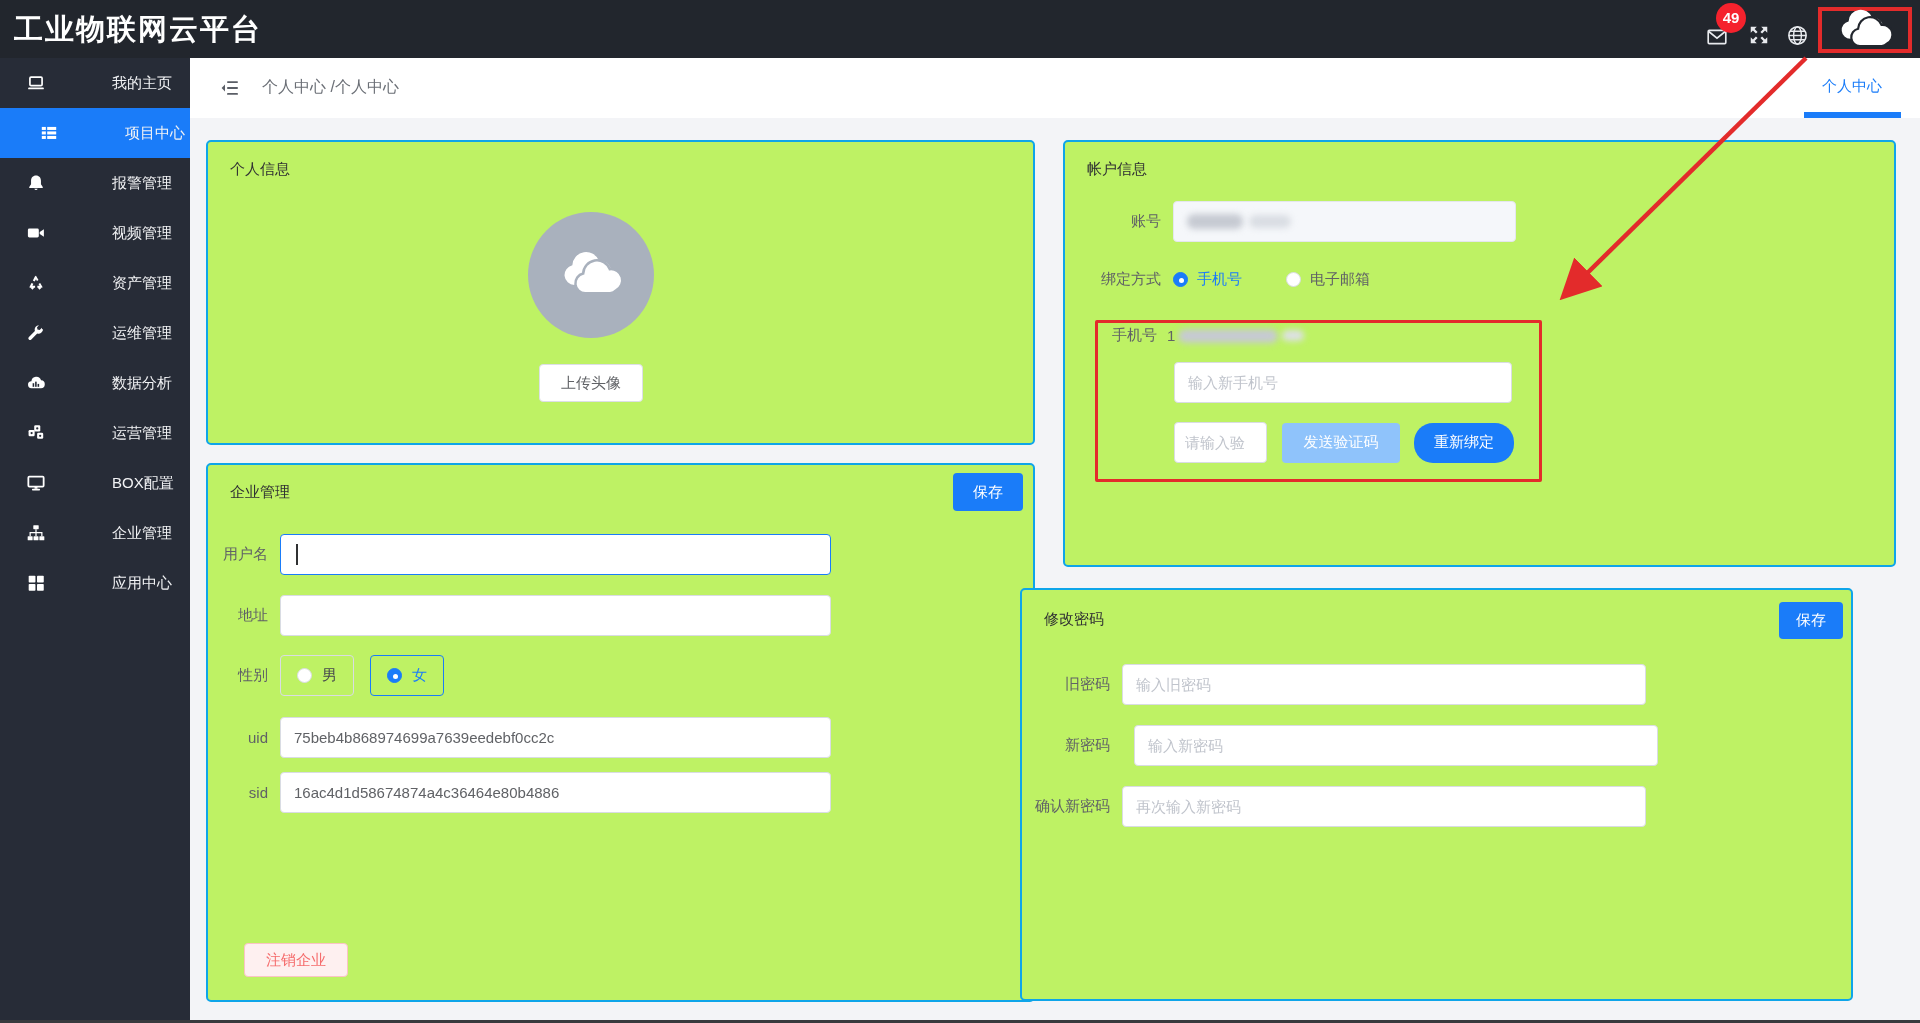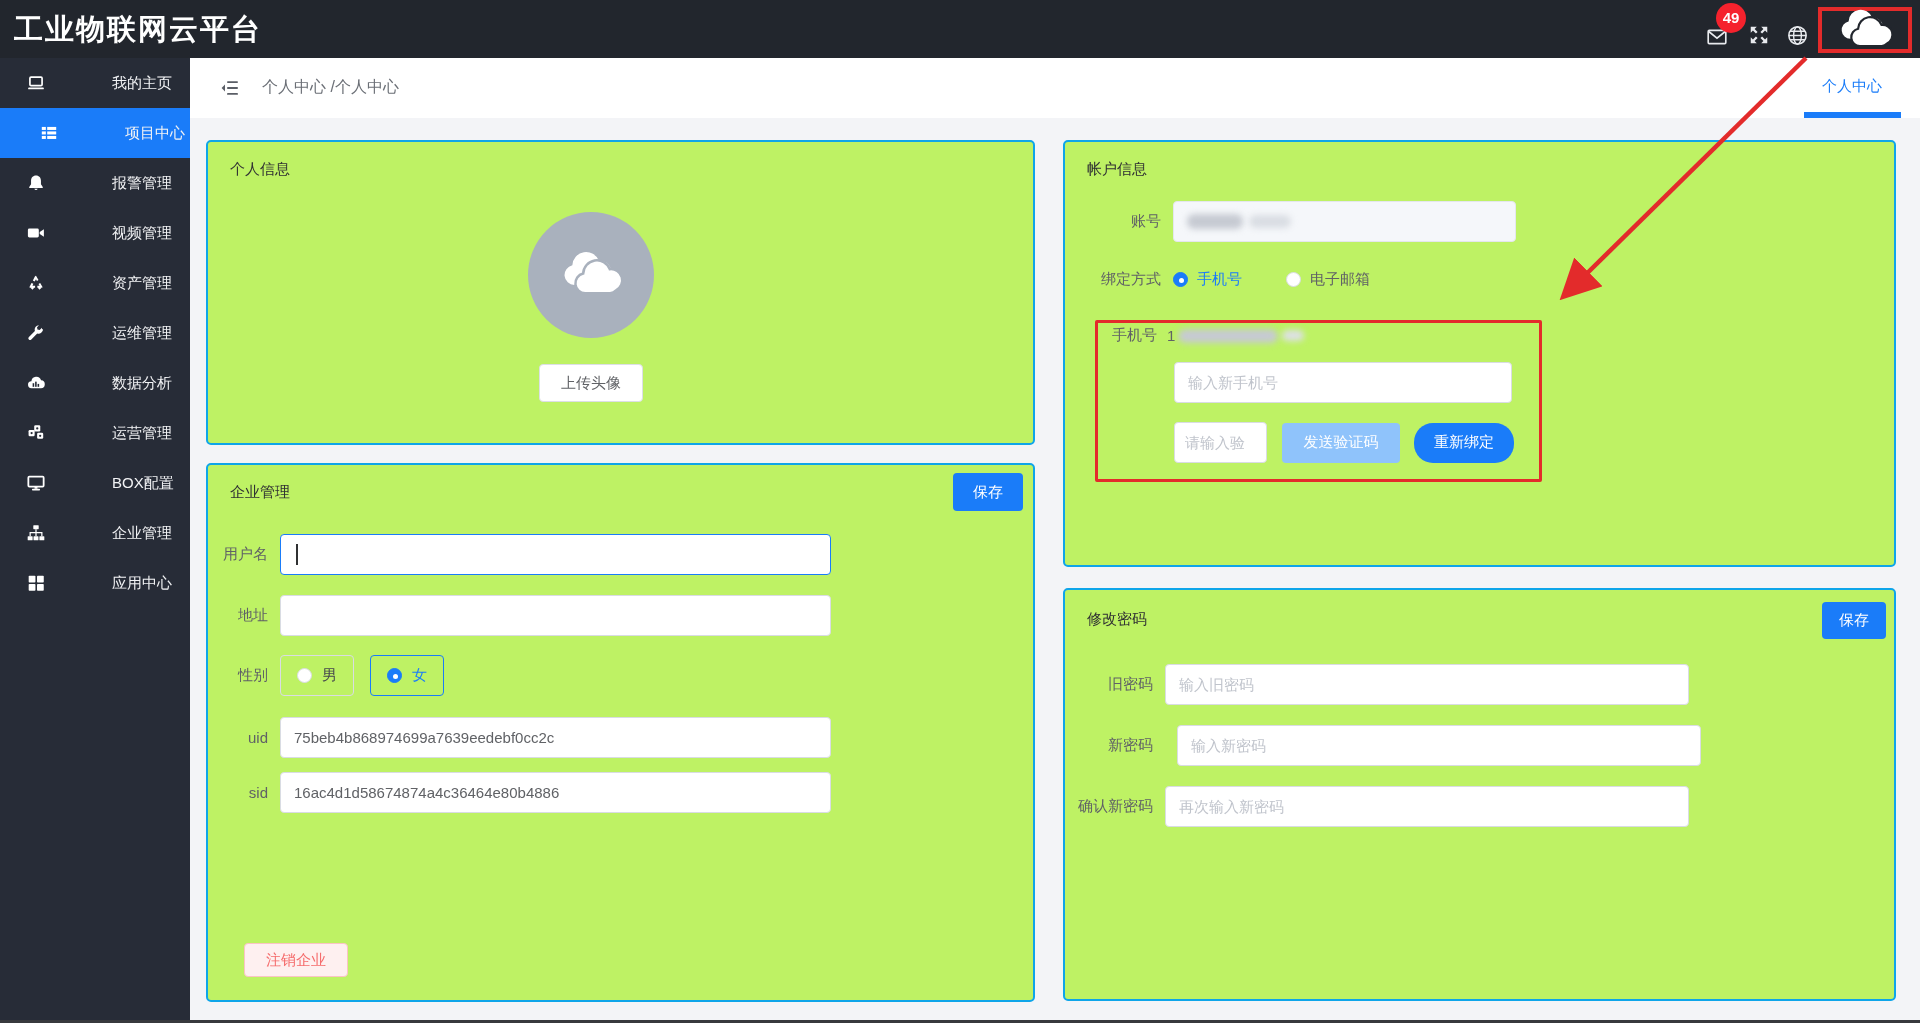--- a/index.html
+++ b/index.html
@@ -36,21 +36,21 @@
   .tab { position:absolute; right:24px; top:0; height:60px; padding:0 14px; color:#1a7cf9;
          font-size:15px; line-height:56px; cursor:pointer; }
   .tab-underline { position:absolute; left:1614px; bottom:0; width:97px; height:6px; background:#1a7cf9; }
 
   
   .card { position:absolute; background:#bef264; border:2px solid #0ea5e9; border-radius:5px; }
   .card-title { position:absolute; left:22px; top:18px; font-size:15px; color:#303133; }
   .card-personal { left:206px; top:140px; width:829px; height:305px; }
   .card-basic    { left:206px; top:463px; width:829px; height:539px; }
   .card-account  { left:1063px; top:140px; width:833px; height:427px; }
-  .card-password { left:1063px; top:588px; width:833px; height:413px; }
+  .card-password { left:1020px; top:588px; width:833px; height:413px; }
 
   
   .avatar { position:absolute; left:320px; top:70px; width:126px; height:126px; border-radius:50%;
             background:#a9b1bd; display:flex; align-items:center; justify-content:center; }
   .btn-outline { background:#fff; border:1px solid #dcdfe6; border-radius:4px; color:#606266;
                  font-size:15px; cursor:pointer; font-family:inherit; }
   .upload-btn { position:absolute; left:331px; top:222px; width:104px; height:38px; }
 
   
   .frow { position:absolute; display:flex; align-items:center; }

